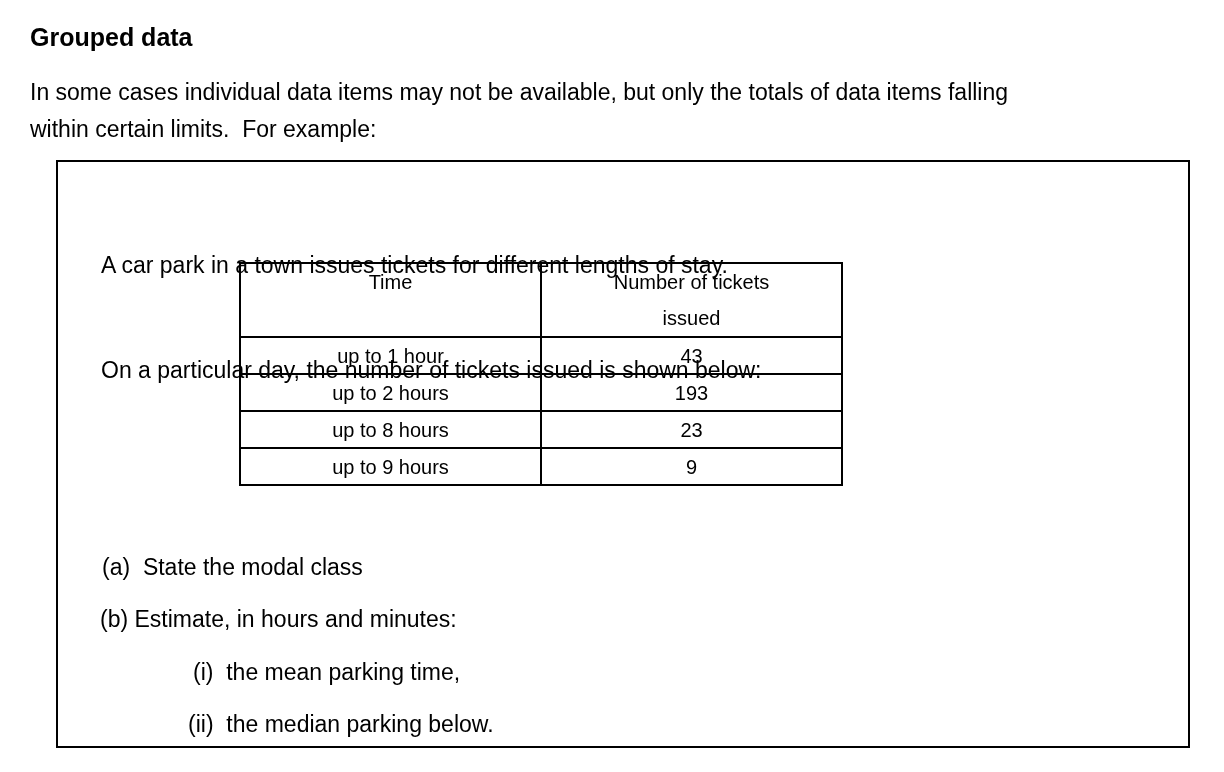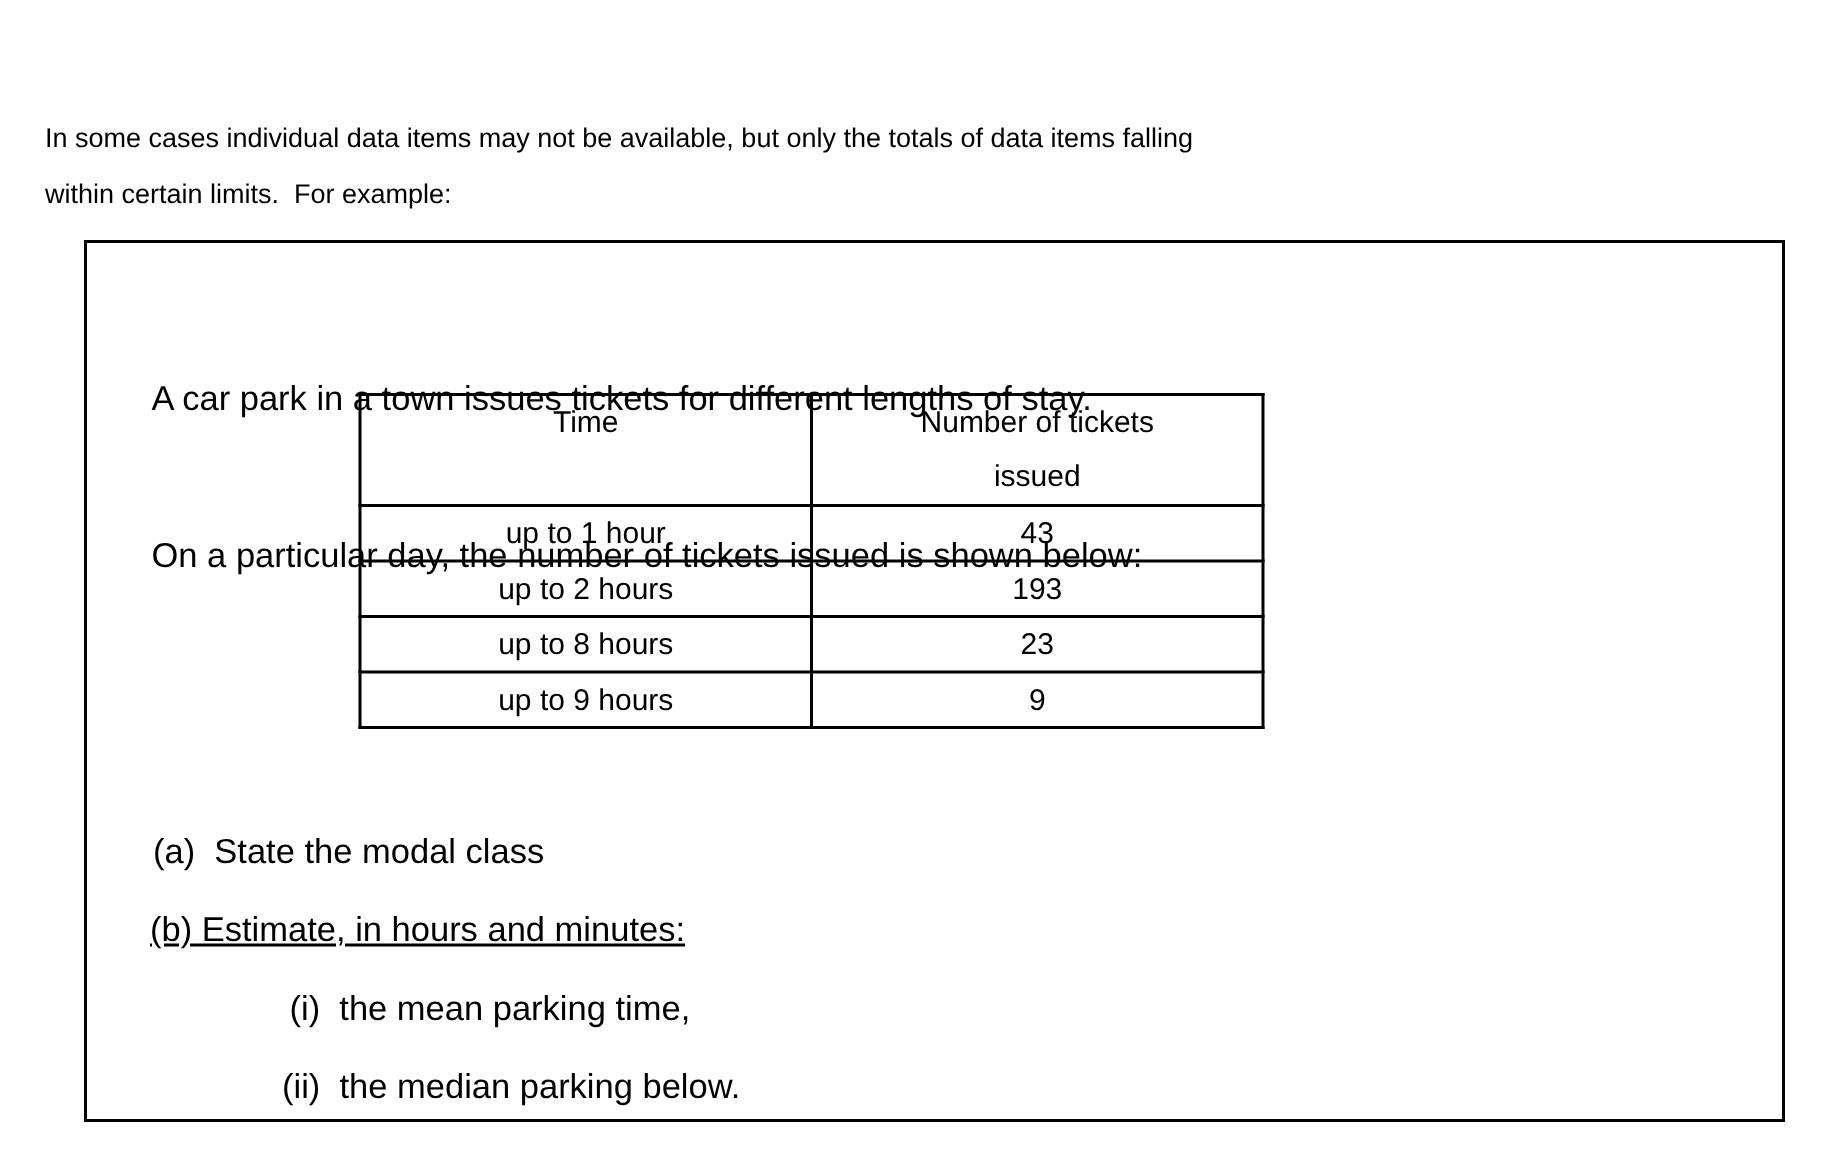--- a/index.html
+++ b/index.html
@@ -23,21 +23,21 @@
     font-size: 25px;
     font-weight: bold;
     line-height: 30px;
     white-space: pre-wrap;
   }
   .intro {
     position: absolute;
     left: 30px;
     top: 74px;
     width: 1170px;
-    font-size: 18px;
+    font-size: 23px;
     line-height: 37px;
     white-space: pre-wrap;
   }
   .example-box {
     position: absolute;
     left: 56px;
     top: 160px;
     width: 1134px;
     height: 588px;
     border: 2px solid #000000;
@@ -79,29 +79,30 @@
     line-height: 26px;
   }
   .hdr-line { display: block; }
   .question {
     position: absolute;
     font-size: 23px;
     line-height: 30px;
     white-space: pre-wrap;
   }
   .q-a  { left: 44px;  top: 390px; text-align: right; }
-  .q-b  { left: 42px;  top: 442px; text-decoration: underline; }
+  .q-b  { left: 42px;  top: 442px; }
   .q-i  { left: 135px; top: 495px; }
   .q-ii { left: 130px; top: 547px; }
 </style>
 </head>
 <body>
 
 <div class="page">
 
+  <div class="page-title">Grouped data</div>
 
   <div class="intro">In some cases individual data items may not be available, but only the totals of data items falling
 within certain limits.  For example:</div>
 
   <div class="example-box">
 
     <div class="box-intro">
       <span class="hdr-line">A car park in a town issues tickets for different lengths of stay.</span>
       <span class="hdr-line">On a particular day, the number of tickets issued is shown below:</span>
     </div>

